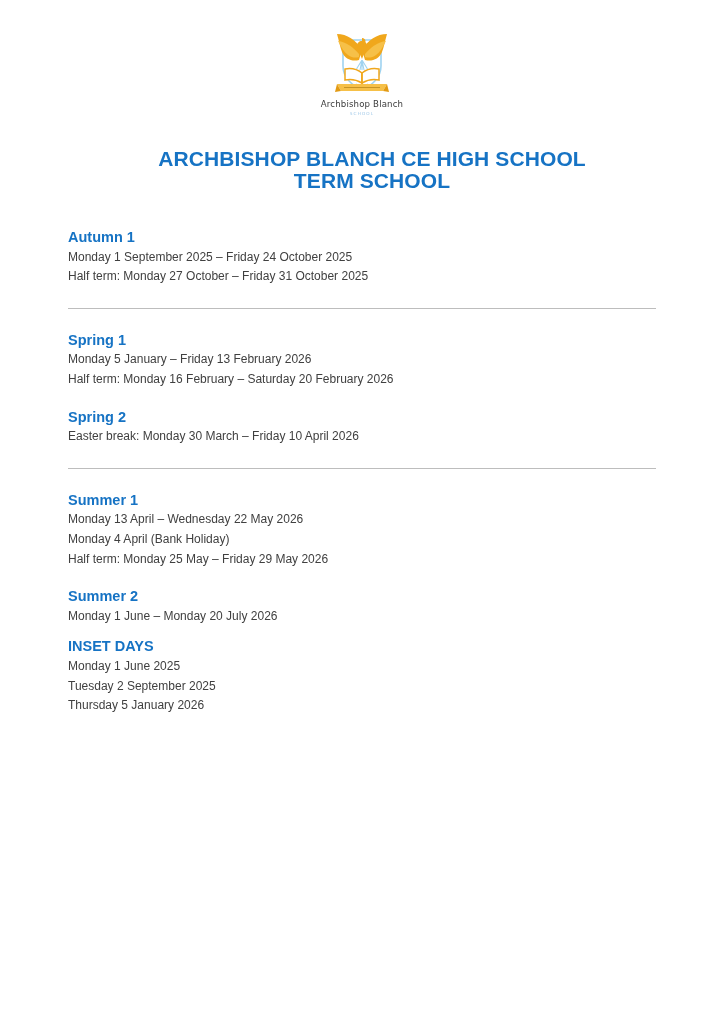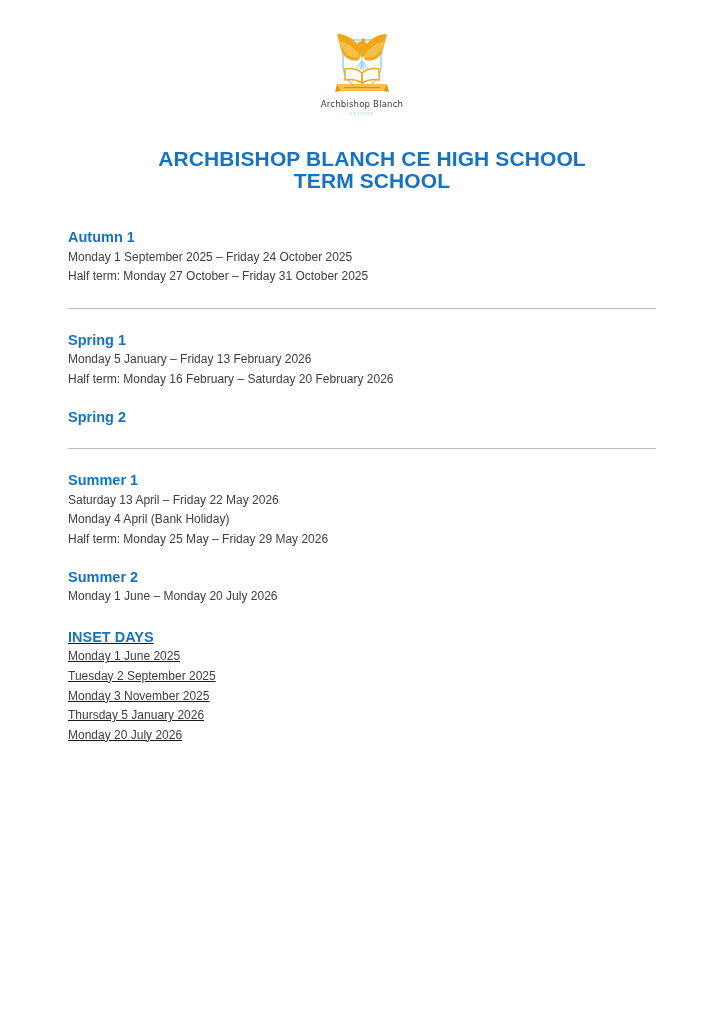--- a/index.html
+++ b/index.html
@@ -103,21 +103,21 @@
   .group { margin-bottom: 0; }
 
   .divider {
     width: 588px;
     height: 0;
     border: 0;
     border-top: 1px solid #bdbdbd;
     margin: 21px 0 22px 0;
   }
 
-  .inset-block { margin-top: 21px; text-decoration: underline; }
+  .inset-block { margin-top: 11px; }
 </style>
 </head>
 <body>
 
 <div class="page">
 
   <div class="logo-block">
     <div class="logo">
       <div class="crest">
         <svg viewBox="0 0 78 68" width="78" height="68" aria-hidden="true">
@@ -170,41 +170,40 @@
     <hr class="divider">
 
     <div class="group">
       <div class="term">
         <p class="term-heading">Spring 1</p>
         <p class="term-line">Monday 5 January – Friday 13 February 2026</p>
         <p class="term-line">Half term: Monday 16 February – Saturday 20 February 2026</p>
       </div>
       <div class="term">
         <p class="term-heading">Spring 2</p>
+        <p class="term-line">Easter break: Monday 30 March – Friday 10 April 2026</p>
       </div>
     </div>
 
     <hr class="divider">
 
     <div class="group">
       <div class="term">
         <p class="term-heading">Summer 1</p>
-        <p class="term-line">Saturday 13 April – Friday 22 May 2026</p>
+        <p class="term-line">Monday 13 April – Wednesday 22 May 2026</p>
         <p class="term-line">Monday 4 April (Bank Holiday)</p>
         <p class="term-line">Half term: Monday 25 May – Friday 29 May 2026</p>
       </div>
       <div class="term">
         <p class="term-heading">Summer 2</p>
         <p class="term-line">Monday 1 June – Monday 20 July 2026</p>
       </div>
     </div>
 
     <div class="term inset-block">
       <p class="term-heading">INSET DAYS</p>
       <p class="term-line">Monday 1 June 2025</p>
       <p class="term-line">Tuesday 2 September 2025</p>
-      <p class="term-line">Monday 3 November 2025</p>
       <p class="term-line">Thursday 5 January 2026</p>
-      <p class="term-line">Monday 20 July 2026</p>
     </div>
 
   </div>
 </div>
 
 </body></html>

